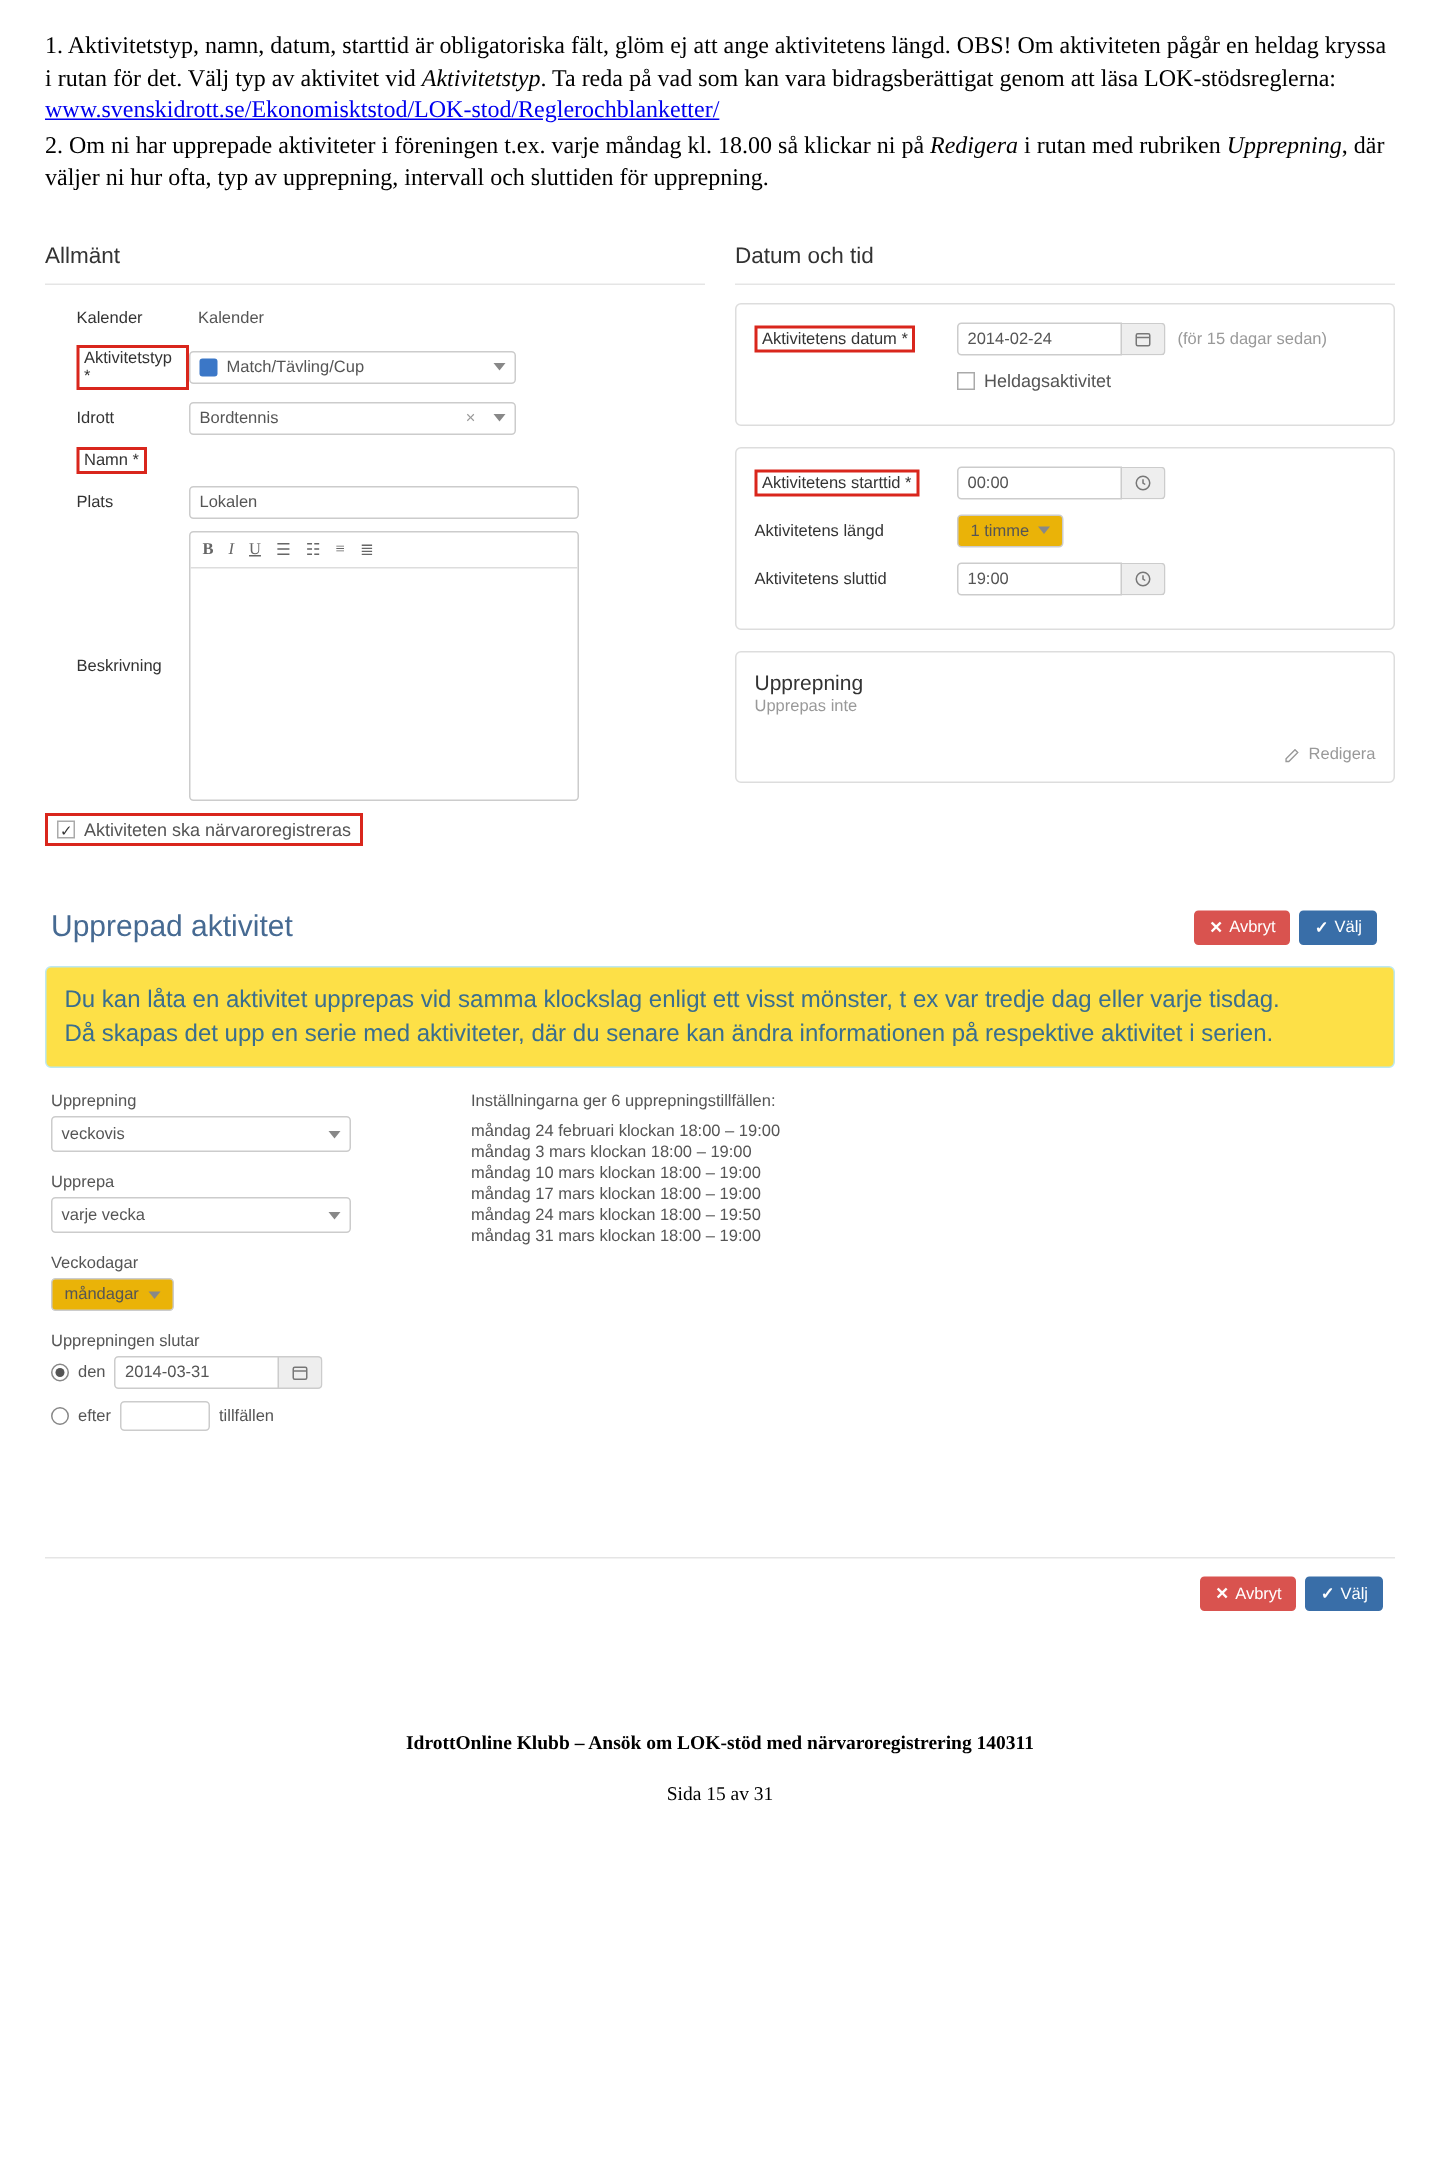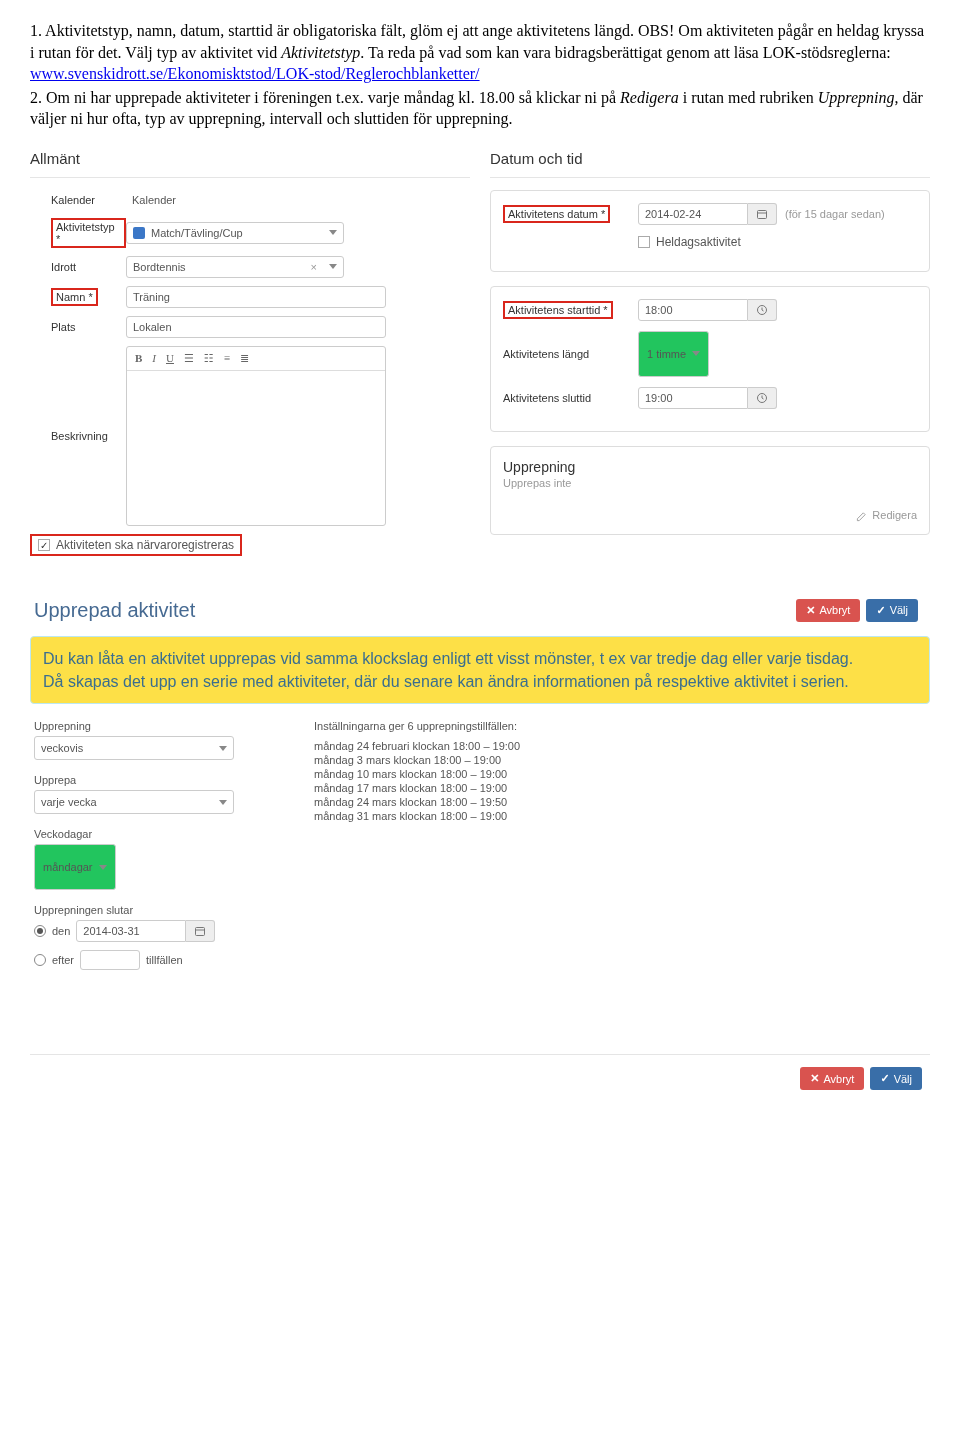--- a/index.html
+++ b/index.html
@@ -4,21 +4,21 @@
 <style>
 * { box-sizing: border-box; margin: 0; padding: 0; }
 body { font-family: "Times New Roman", serif; font-size: 16px; color: #000; background: #fff; width: 960px; }
 .page { padding: 20px 30px; }
 .intro p { margin: 0 0 2px 0; line-height: 1.35; }
 .intro a { color: #0000EE; text-decoration: underline; }
 .intro em { font-style: italic; }
 
 .ui { font-family: "Helvetica Neue", Arial, sans-serif; font-size: 12px; color: #555; }
 
-.panel1 { display: flex; gap: 20px; margin-top: 20px; }
+.panel1 { display: flex; gap: 20px; margin-top: 32px; }
 .section-title { font-size: 15px; color: #333; margin-bottom: 10px; }
 .hr { border: none; border-top: 1px solid #e5e5e5; margin: 8px 0 12px 0; }
 
 .left-col { flex: 1; }
 .right-col { flex: 1; }
 
 .form-row { display: flex; align-items: center; margin-bottom: 8px; padding-left: 21px; }
 .form-label { width: 75px; font-size: 11px; color: #333; }
 .red-box { border: 2px solid #d9261c; padding: 1px 3px; display: inline-block; }
 
@@ -42,21 +42,21 @@
 
 .cardbox { border: 1px solid #ddd; border-radius: 4px; padding: 12px; margin-bottom: 14px; }
 .cardbox .row { display: flex; align-items: center; margin-bottom: 10px; }
 .cardbox .label2 { width: 135px; font-size: 11px; color: #333; }
 .hint { font-size: 11px; color: #999; margin-left: 8px; }
 .chk { width: 12px; height: 12px; border: 1px solid #aaa; margin-right: 6px; display: inline-block; vertical-align: middle; }
 .chk.checked::after { content: "✓"; font-size: 10px; position: relative; top: -2px; left: 1px; color: #333; }
 .input-grp { display: flex; align-items: flex-start; }
 .input-grp .input-sm { border-top-right-radius: 0; border-bottom-right-radius: 0; }
 .addon { border: 1px solid #ccc; border-left: none; background: #eee; border-radius: 0 3px 3px 0; padding: 4px 8px; font-size: 11px; color: #777; display: flex; align-items: center; }
-.dd-btn { border: 1px solid #ccc; border-radius: 3px; background: #22c55e; padding: 16px 8px; font-size: 11px; color: #555; display: inline-flex; align-items: center; gap: 6px; }
+.dd-btn { border: 1px solid #ccc; border-radius: 3px; background: #eab308; padding: 4px 8px; font-size: 11px; color: #555; display: inline-flex; align-items: center; gap: 6px; }
 
 .uppr-title { font-size: 14px; color: #333; }
 .uppr-sub { font-size: 11px; color: #999; margin-top: 2px; margin-bottom: 20px; }
 .edit-link { float: right; font-size: 11px; color: #999; }
 .edit-link svg { vertical-align: middle; margin-right: 2px; }
 
 .attend-row { margin-top: 6px; }
 .attend-chk-wrap { display: inline-flex; align-items: center; padding: 2px 6px; }
 
 .section2 { margin-top: 35px; background: #fff; }
@@ -131,21 +131,20 @@
           <span>Bordtennis</span>
           <span style="display:flex;align-items:center;gap:6px;">
               <span class="x-clear">×</span>
               <span class="caret"></span>
             </span>
         </div>
       </div>
 
       <div class="form-row">
         <div class="form-label"><span class="red-box">Namn *</span></div>
-        <div class="input">Träning</div>
       </div>
 
       <div class="form-row">
         <div class="form-label">Plats</div>
         <div class="input">Lokalen</div>
       </div>
 
       <div class="form-row" style="align-items:center;">
         <div class="form-label">Beskrivning</div>
         <div class="rich-editor">
@@ -192,21 +191,21 @@
           <div class="label2"></div>
           <span class="chk"></span>
           <span>Heldagsaktivitet</span>
         </div>
       </div>
 
       <div class="cardbox">
         <div class="row">
           <div class="label2"><span class="red-box">Aktivitetens starttid *</span></div>
           <div class="input-grp">
-            <div class="input-sm">18:00</div>
+            <div class="input-sm">00:00</div>
             <div class="addon">
               <svg width="12" height="12" viewBox="0 0 24 24" fill="none" stroke="#777" stroke-width="2">
                   <circle cx="12" cy="12" r="9"></circle>
                   <path d="M12 7v5l3 2"></path>
                 </svg>
             </div>
           </div>
         </div>
         <div class="row">
           <div class="label2">Aktivitetens längd</div>
@@ -326,14 +325,18 @@
           <b>✕</b>
           <span>Avbryt</span>
         </div>
       <div class="btn btn-primary">
           <b>✓</b>
           <span>Välj</span>
         </div>
     </div>
   </div>
 
+  <div class="footer">
+    <div class="line1">IdrottOnline Klubb – Ansök om LOK-stöd med närvaroregistrering 140311</div>
+    <div>Sida 15 av 31</div>
+  </div>
 
 </div>
 
 </body></html>

